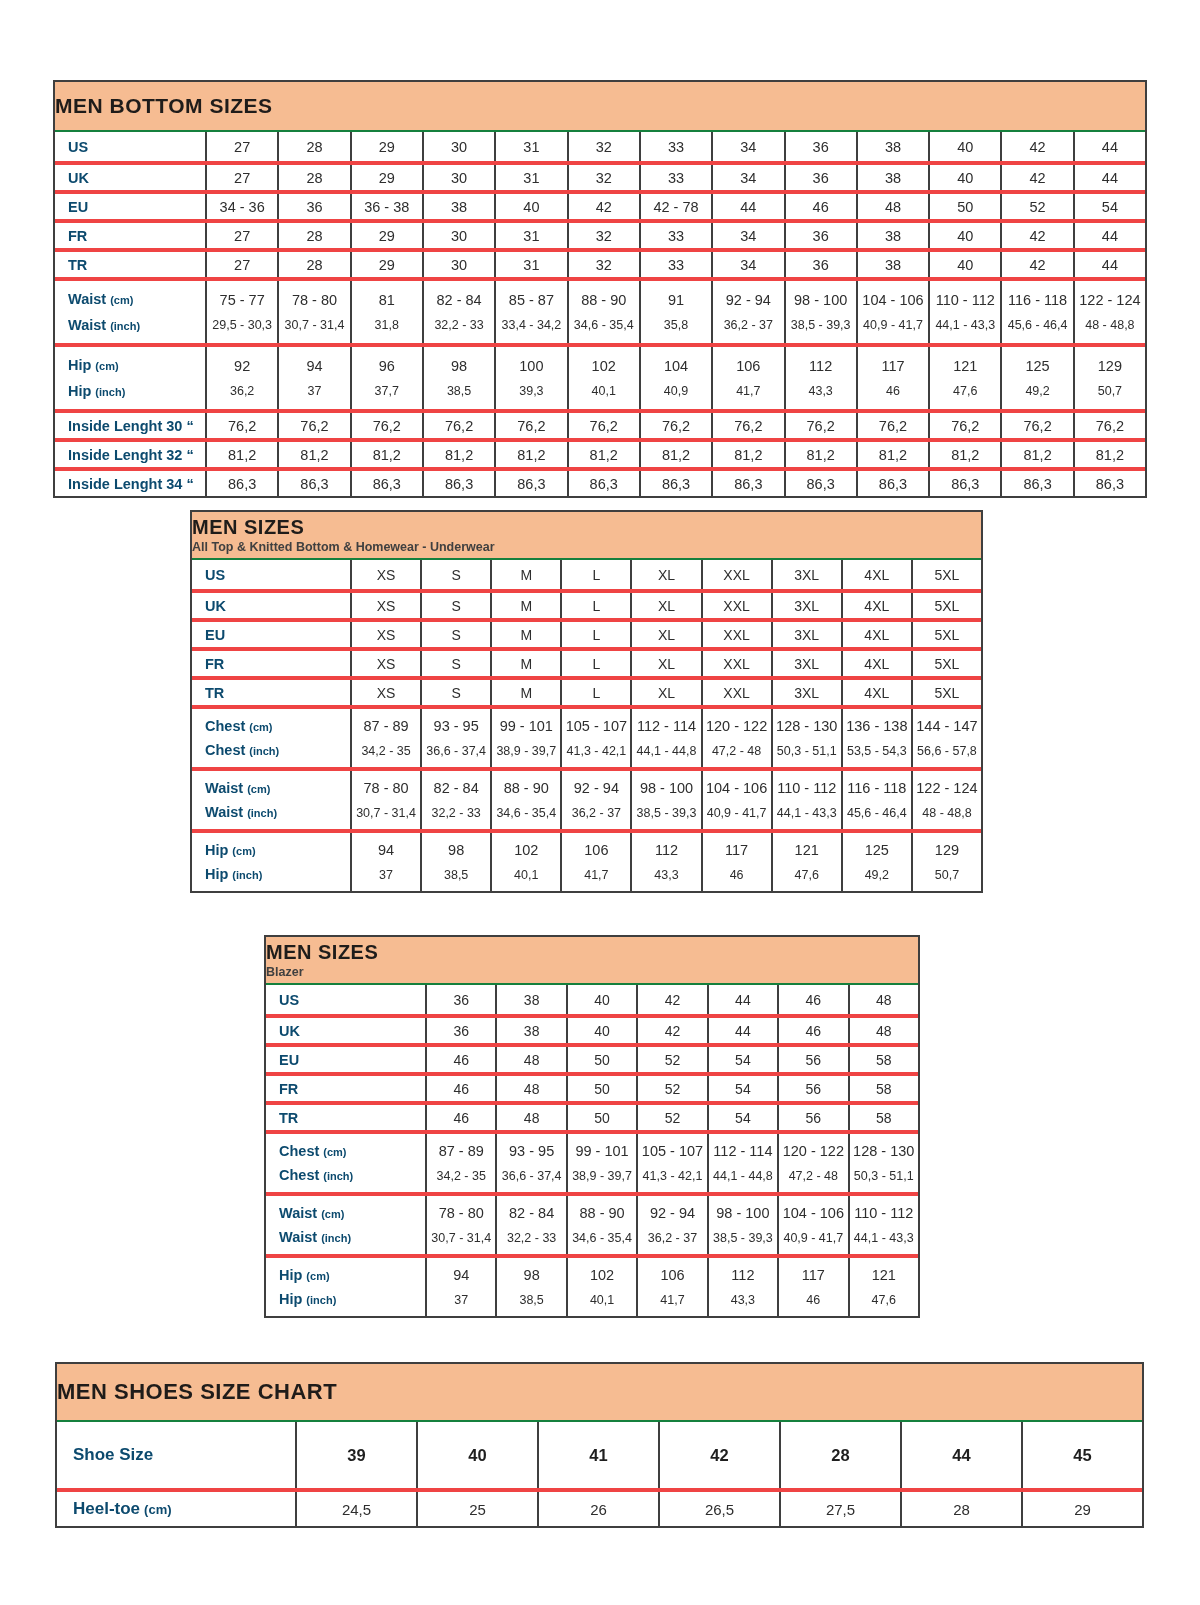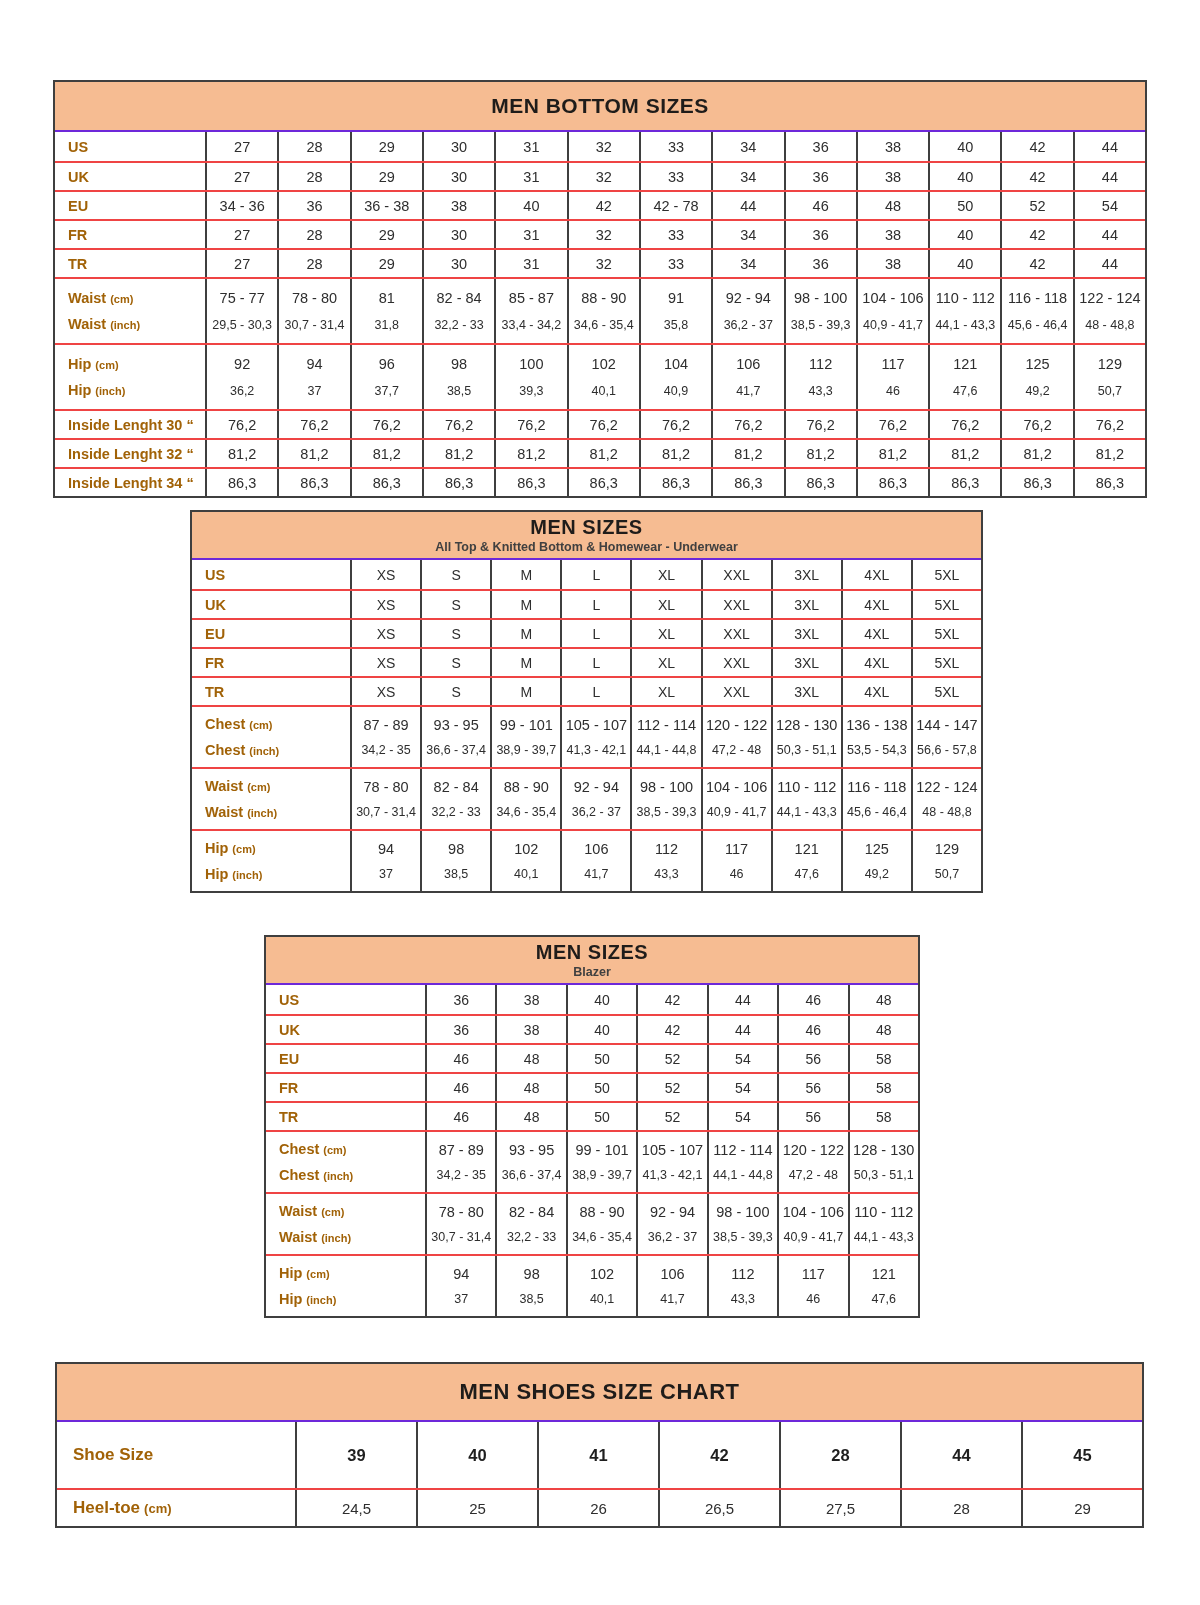--- a/index.html
+++ b/index.html
@@ -12,40 +12,40 @@
     overflow:hidden;
   }
   .size-table{
     position:absolute;
     border:2px solid #3f3f3f;
     background:#ffffff;
     box-sizing:border-box;
   }
   .tbl-header{
     background:#F6BC92;
-    border-bottom:2px solid #6d28d9;
-    display:flex;flex-direction:column;align-items:center;justify-content:center;
+    border-bottom:2px solid #15803d;
+    display:flex;flex-direction:column;justify-content:center;
     box-sizing:border-box;
   }
   .tbl-title{
     font-weight:bold;color:#1f1c1a;letter-spacing:.5px;line-height:1.05;
   }
   .tbl-subtitle{
     font-weight:bold;color:#404040;font-size:12.5px;margin-top:2px;
   }
   .trow{
-    display:flex;border-top:2px solid #ef4444;box-sizing:border-box;
+    display:flex;border-top:4px solid #ef4444;box-sizing:border-box;
   }
   .trow:first-child{border-top:none;}
   .cell{box-sizing:border-box;display:flex;}
   .cell-label{
     flex:0 0 auto;
     padding-left:13px;
     flex-direction:column;justify-content:center;align-items:flex-start;
-    font-weight:bold;color:#a16207;
+    font-weight:bold;color:#0c4a6e;
   }
   .cell-data{
     flex:1 1 0;
     border-left:2px solid #3f3f3f;
     align-items:center;justify-content:center;
     text-align:center;color:#2e2e2e;
   }
   .pair-cell{flex-direction:column;justify-content:space-evenly;}
   .pair-cell .v-top{font-size:14.5px;}
   .pair-cell .v-bottom{font-size:12.5px;}

